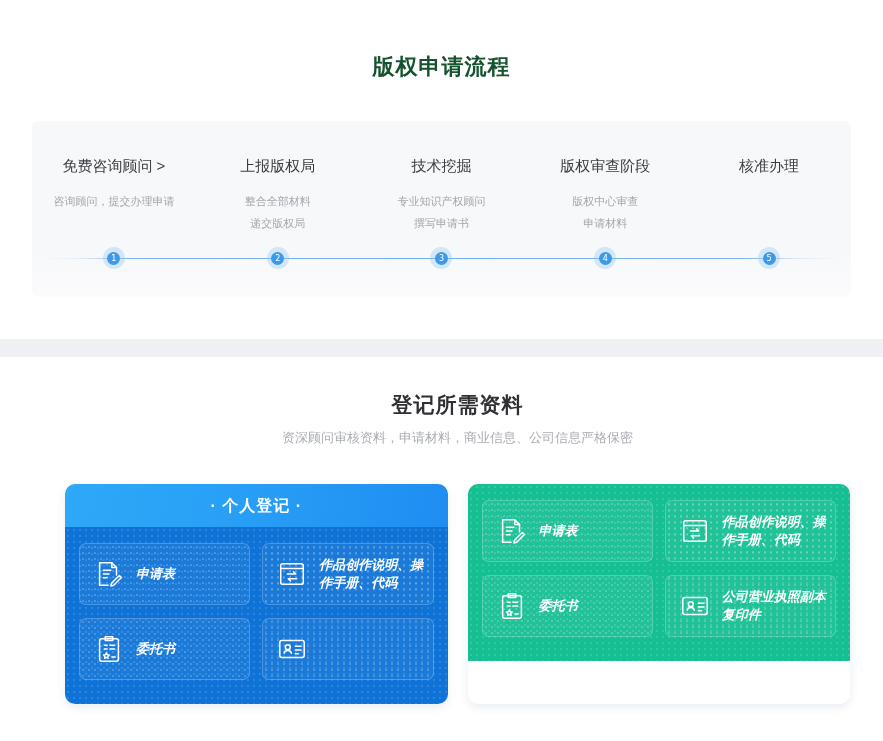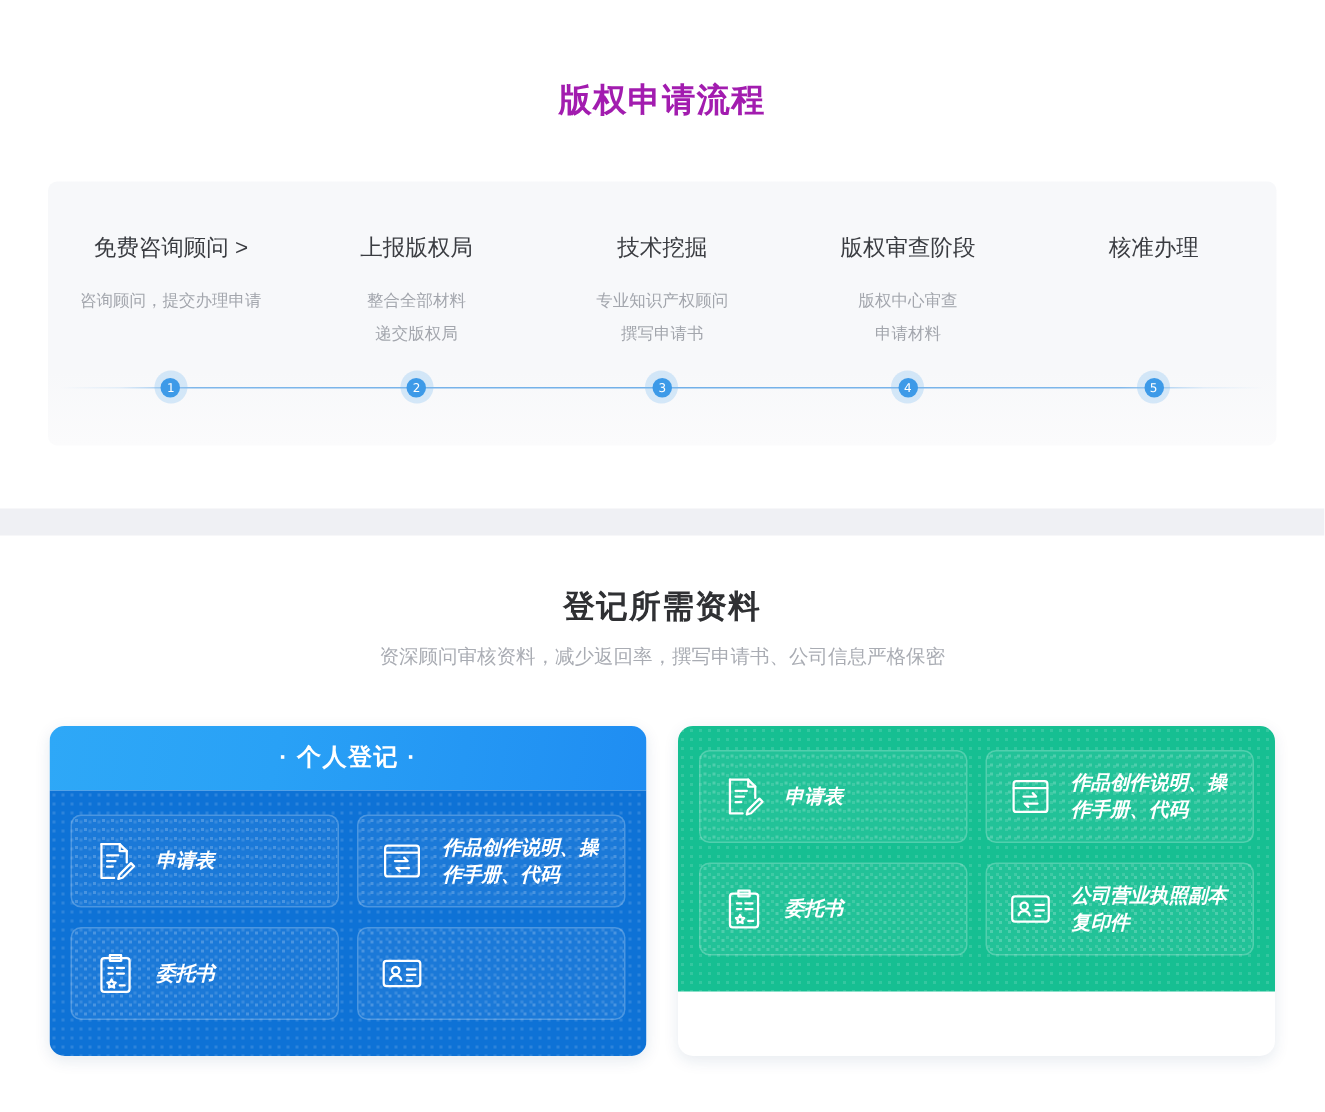--- a/index.html
+++ b/index.html
@@ -11,21 +11,21 @@
     overflow: hidden;
   }
 
   
   .section-process { position: relative; padding-top: 52px; }
 
   .main-title {
     text-align: center;
     font-size: 22px;
     font-weight: bold;
-    color: #a21caf;
+    color: #14532d;
     letter-spacing: 1px;
     line-height: 30px;
   }
 
   .steps-panel {
     position: relative;
     margin: 39px 32px 0 32px;
     height: 176px;
     background: linear-gradient(180deg, #f7f8fa 0%, #f7f8fa 72%, #fbfbfc 100%);
     border-radius: 6px;
@@ -107,21 +107,21 @@
 
   
   .divider-band {
     width: 100%;
     height: 18px;
     background: #eff0f4;
     margin-top: 42px;
   }
 
   
-  .section-materials { padding-top: 33px; }
+  .section-materials { padding-top: 33px; padding-left: 32px; }
   .sub-title {
     text-align: center;
     font-size: 21px;
     font-weight: bold;
     color: #2f3033;
     letter-spacing: 1px;
     line-height: 29px;
   }
   .sub-desc {
     text-align: center;
@@ -297,21 +297,21 @@
     </div>
 
   </div>
 </div>
 
 <div class="divider-band"></div>
 
 <div class="section-materials">
 
   <div class="sub-title">登记所需资料</div>
-  <div class="sub-desc">资深顾问审核资料，减少返回率，撰写申请书、公司信息严格保密</div>
+  <div class="sub-desc">资深顾问审核资料，申请材料，商业信息、公司信息严格保密</div>
 
   <div class="cards-row">
 
     <div class="card card-blue">
       <div class="card-header">· 个人登记 ·</div>
       <div class="card-body">
         <div class="items-grid">
 
           <div class="item">
             <span class="item-icon">

